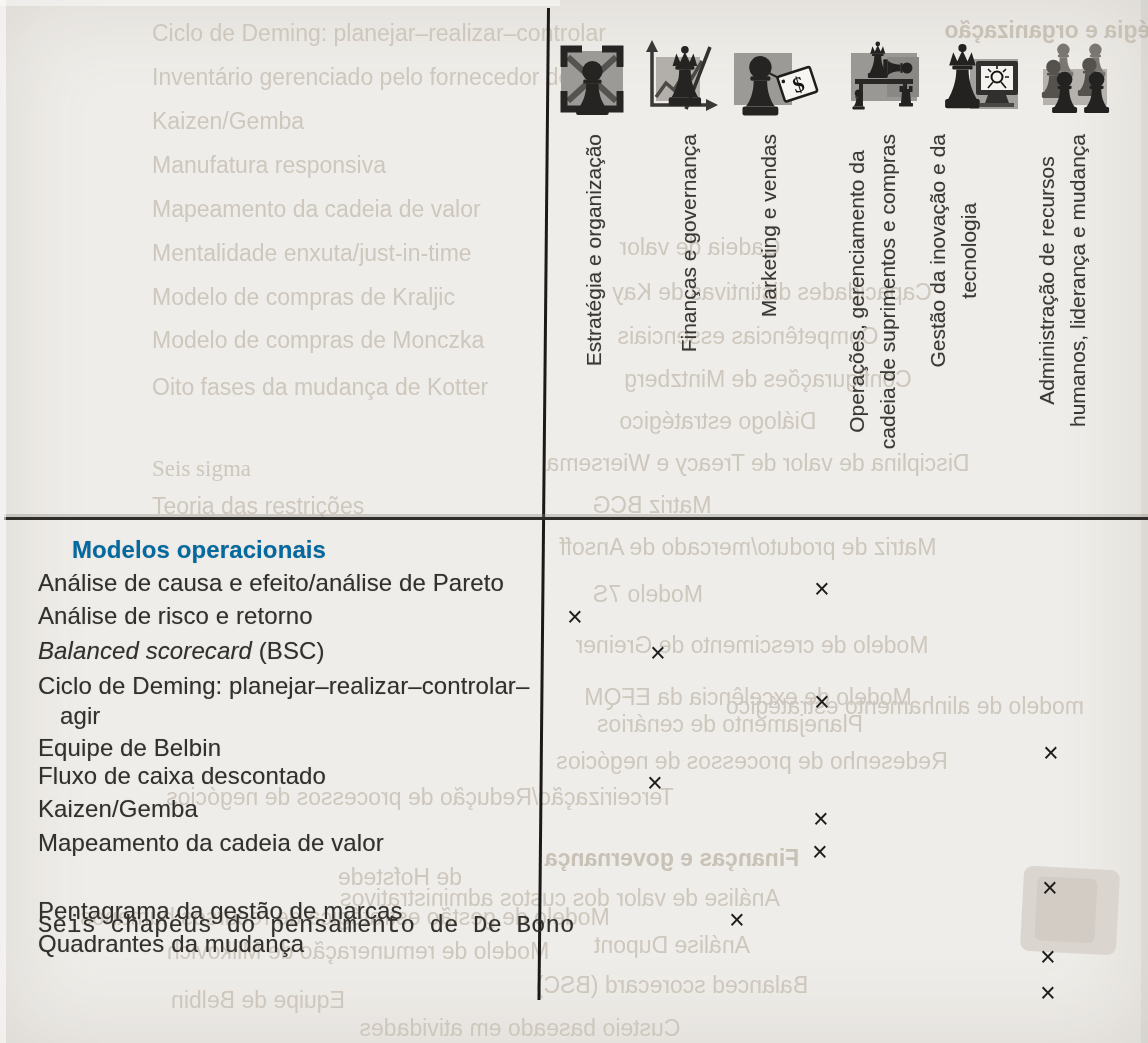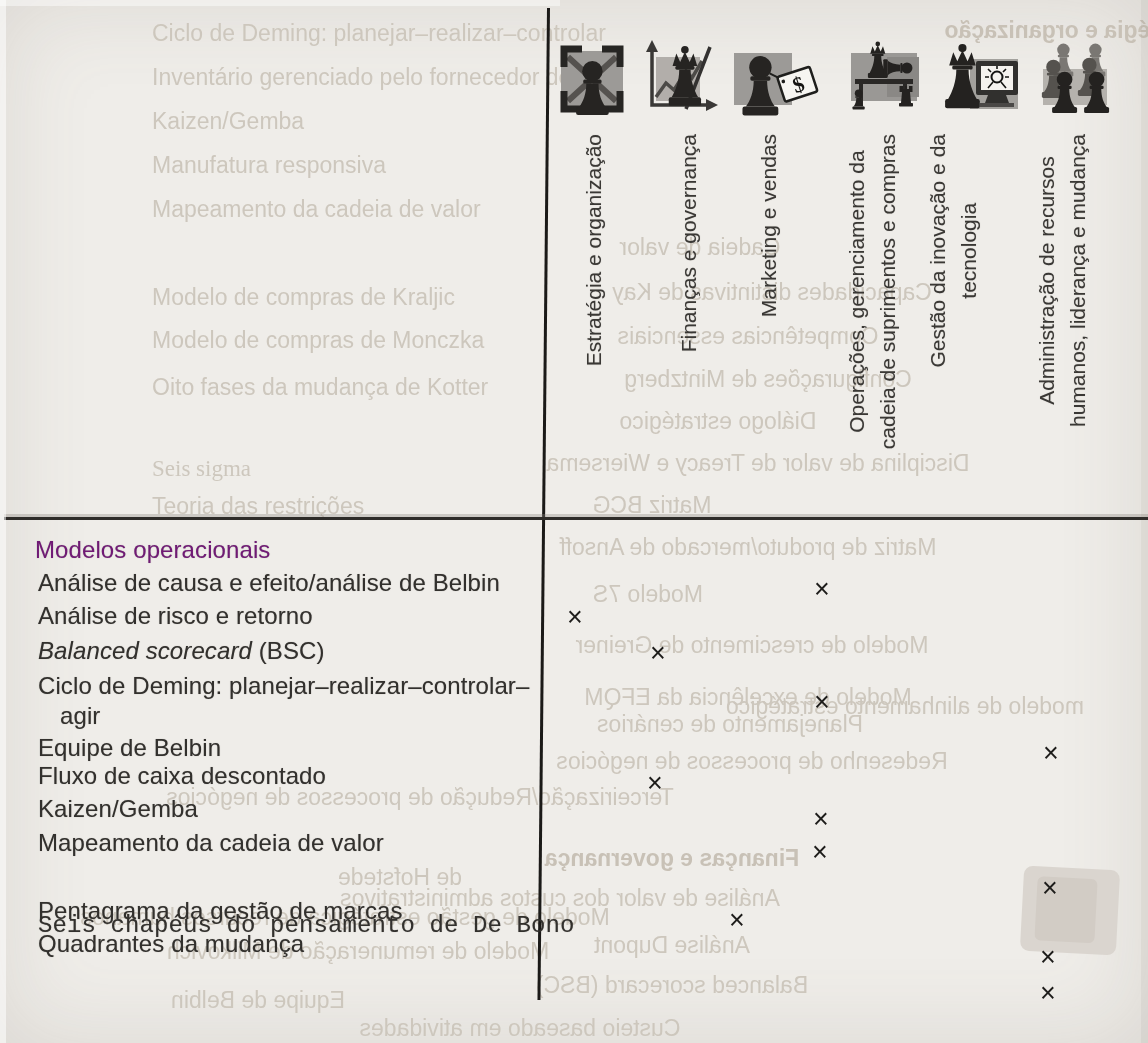--- a/index.html
+++ b/index.html
@@ -28,21 +28,21 @@
     background:rgba(255,255,255,0.55); z-index:6;}
   .edge-top{position:absolute; left:0; top:0; width:560px; height:6px;
     background:rgba(255,255,255,0.45); z-index:6;}
   .edge-right{position:absolute; right:0; top:0; width:7px; height:100%;
     background:rgba(90,80,66,0.06); z-index:6;}
 
   
   .listline{position:absolute; font-size:24px; line-height:28px; color:#32302d;
     white-space:nowrap; transform:translateY(-50%); letter-spacing:.1px;
     text-shadow:0 0 1px rgba(60,56,52,0.35);}
-  .listline.b{font-weight:400; color:#701a75;}
+  .listline.b{font-weight:700; color:#0369a1;margin-left:37px;}
 
   
   .collabel{position:absolute;}
   .collabel-inner{width:max-content; transform:rotate(-90deg) translateX(-100%);
     transform-origin:top left; font-size:21px; line-height:31px; color:#3a3835;
     text-align:center; white-space:nowrap; text-shadow:0 0 1px rgba(70,66,60,.3);}
 
   
   .mark{position:absolute; transform:translate(-50%,-50%); font-size:27px;
     color:#1d1c1a; line-height:27px;}
@@ -90,20 +90,21 @@
 
   <div id="ghost-layer" class="layer">
     <div id="ghost-blob">
         <div class="inner"></div>
       </div>
   <div class="ghost" style="left: 152px; top: 33px;">Ciclo de Deming: planejar–realizar–controlar</div>
       <div class="ghost" style="left: 152px; top: 77px;">Inventário gerenciado pelo fornecedor de</div>
       <div class="ghost" style="left: 152px; top: 121px;">Kaizen/Gemba</div>
       <div class="ghost" style="left: 152px; top: 165px;">Manufatura responsiva</div>
       <div class="ghost" style="left: 152px; top: 209px;">Mapeamento da cadeia de valor</div>
+      <div class="ghost" style="left: 152px; top: 253px;">Mentalidade enxuta/just-in-time</div>
       <div class="ghost" style="left: 152px; top: 297px;">Modelo de compras de Kraljic</div>
       <div class="ghost" style="left: 152px; top: 340px;">Modelo de compras de Monczka</div>
       <div class="ghost" style="left: 152px; top: 370px; margin-top: 17px;">Oito fases da mudança de Kotter</div>
       <div class="ghost" style="left: 152px; top: 469px; font-family: Liberation Serif, serif;">Seis sigma</div>
       <div class="ghost" style="left: 152px; top: 506px;">Teoria das restrições</div>
       <div class="ghost m b" style="left: 1080px; top: 30px;">Estratégia e organização</div>
       <div class="ghost m" style="left: 700px; top: 247px;">Cadeia de valor</div>
       <div class="ghost m" style="left: 772px; top: 292px;">Capacidades distintivas de Kay</div>
       <div class="ghost m" style="left: 748px; top: 336px;">Competências essenciais</div>
       <div class="ghost m" style="left: 768px; top: 379px;">Configurações de Mintzberg</div>
@@ -241,21 +242,21 @@
       </div>
     </div>
 
   <div id="rules-layer" class="layer">
     <div id="vrule"></div>
     <div id="hrule"></div>
   </div>
 
   <div id="list-layer" class="layer">
     <div class="listline b" style="left:35px; top:550px;">Modelos operacionais</div>
-  <div class="listline" style="left: 38px; top: 583px;"><span>Análise de causa e efeito/análise de Belbin</span></div>
+  <div class="listline" style="left: 38px; top: 583px;"><span>Análise de causa e efeito/análise de Pareto</span></div>
       <div class="listline" style="left: 38px; top: 616px;"><span>Análise de risco e retorno</span></div>
       <div class="listline" style="left: 38px; top: 651px;"><span style="font-style: italic;">Balanced scorecard</span><span> (BSC)</span></div>
       <div class="listline" style="left: 38px; top: 686px;"><span>Ciclo de Deming: planejar–realizar–controlar–</span></div>
       <div class="listline" style="left: 60px; top: 716px;"><span>agir</span></div>
       <div class="listline" style="left: 38px; top: 748px;"><span>Equipe de Belbin</span></div>
       <div class="listline" style="left: 38px; top: 776px;"><span>Fluxo de caixa descontado</span></div>
       <div class="listline" style="left: 38px; top: 809px;"><span>Kaizen/Gemba</span></div>
       <div class="listline" style="left: 38px; top: 843px;"><span>Mapeamento da cadeia de valor</span></div>
       <div class="listline" style="left: 38px; top: 944px;"><span>Quadrantes da mudança</span></div>
       <div class="listline" style="left: 38px; top: 911px;"><span>Pentagrama da gestão de marcas</span></div>

